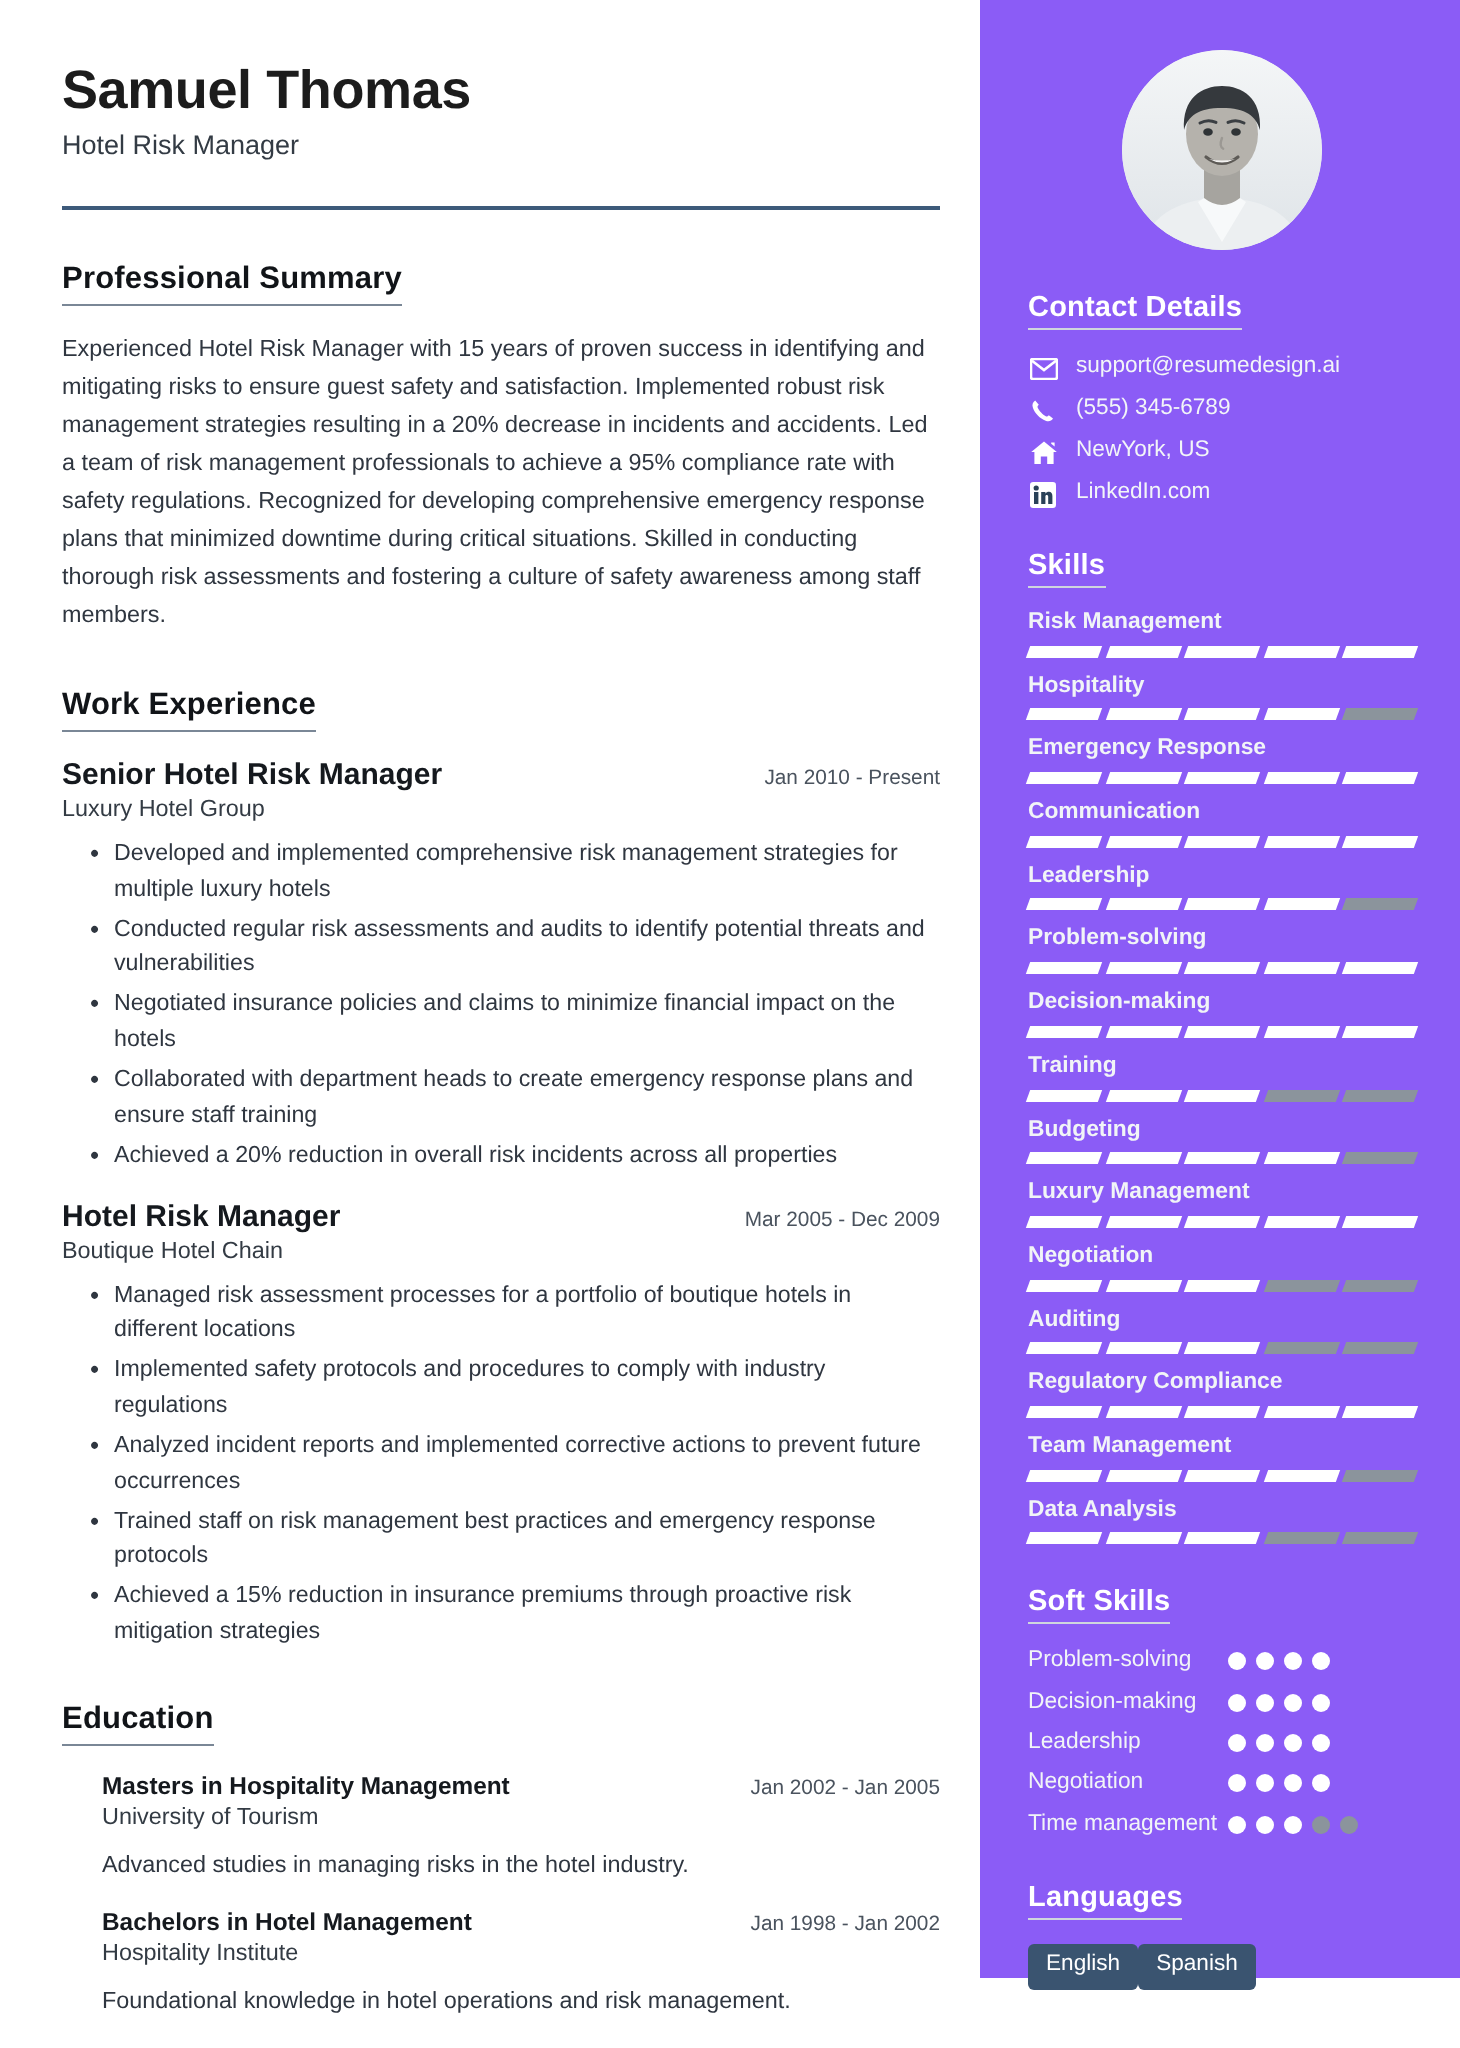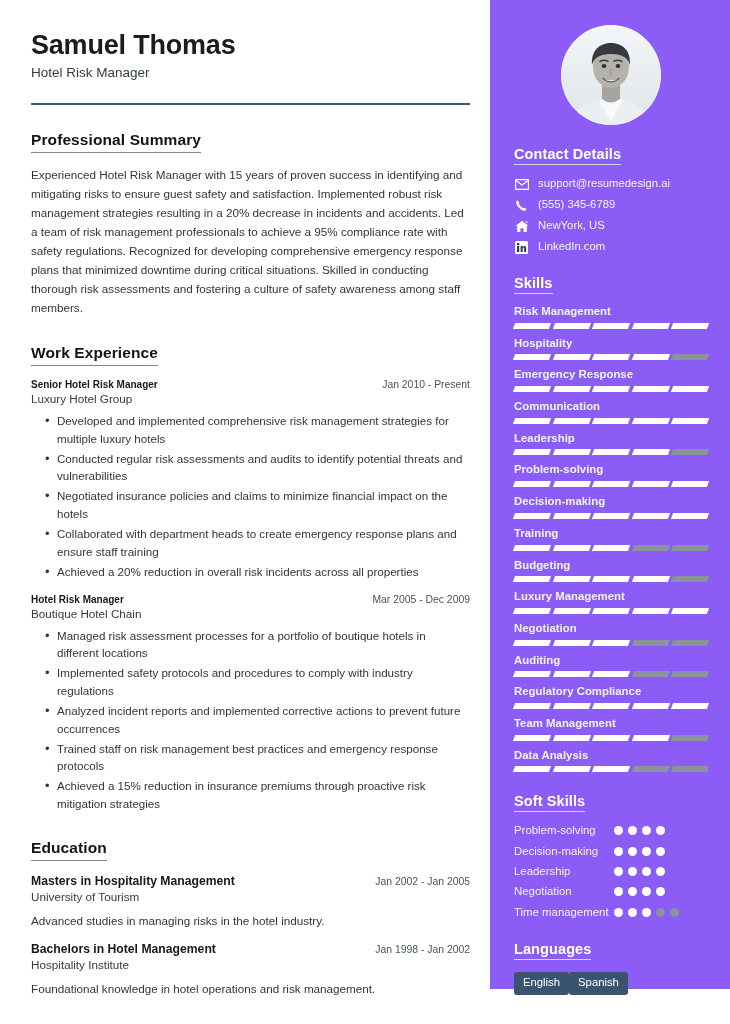--- a/index.html
+++ b/index.html
@@ -34,33 +34,33 @@
     padding-bottom: 3px; border-bottom: 1.6px solid #7a8796;
     letter-spacing: 0.1px;
   }
   .summary {
     margin-top: 13px;
     font-size: 11.7px; line-height: 1.62; color: #2f3640;
     text-align: left;
   }
   .job { margin-top: 13px; }
   .job-head { display: flex; justify-content: space-between; align-items: baseline; }
-  .job-title { font-size: 10px; font-weight: bold; color: #15191e; }
+  .job-title { font-size: 15px; font-weight: bold; color: #15191e; }
   .job-date { font-size: 10.4px; color: #4a535e; white-space: nowrap; padding-left: 8px; }
   .job-org { font-size: 11.7px; color: #333b44; margin-top: 2px; }
   ul.bullets { margin: 7px 0 0 0; padding-left: 16px; list-style: none; }
   ul.bullets li {
     position: relative; font-size: 11.6px; line-height: 1.52;
     color: #2f3640; margin-bottom: 2.5px; padding-left: 10px;
   }
   ul.bullets li:before {
     content: "•"; position: absolute; left: -2px; top: -1px;
     color: #2f3640; font-size: 13px;
   }
-  .edu { margin-top: 13px; }
+  .edu { margin-top: 13px; margin-left: 20px; }
   .edu-head { display: flex; justify-content: space-between; align-items: baseline; }
   .edu-deg { font-size: 12.2px; font-weight: bold; color: #15191e; }
   .edu-date { font-size: 10.4px; color: #4a535e; white-space: nowrap; padding-left: 8px; }
   .edu-school { font-size: 11.7px; color: #333b44; margin-top: 2px; }
   .edu-desc { font-size: 11.7px; color: #2f3640; margin-top: 9px; line-height: 1.5; }
 
   
   .right {
     width: 240px; height: 989px;
     background: #8b5cf6;

